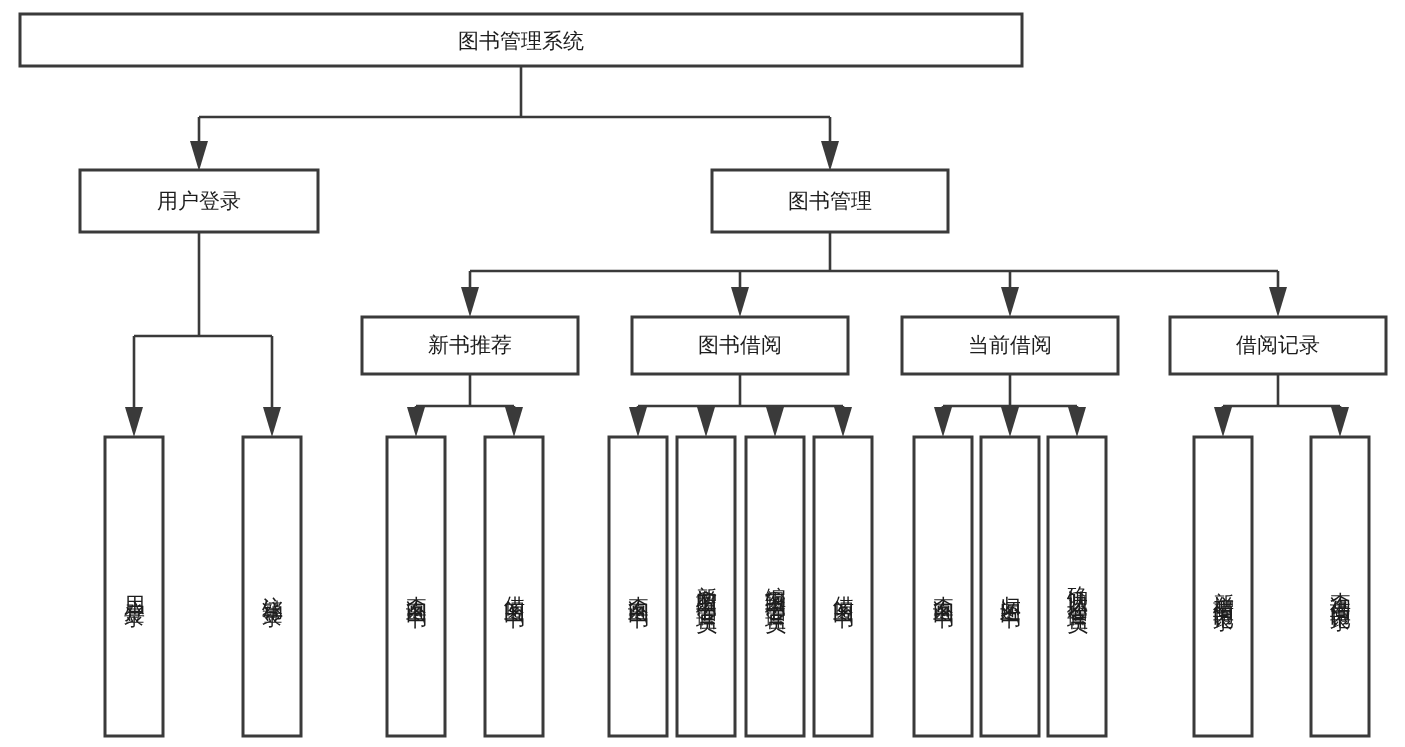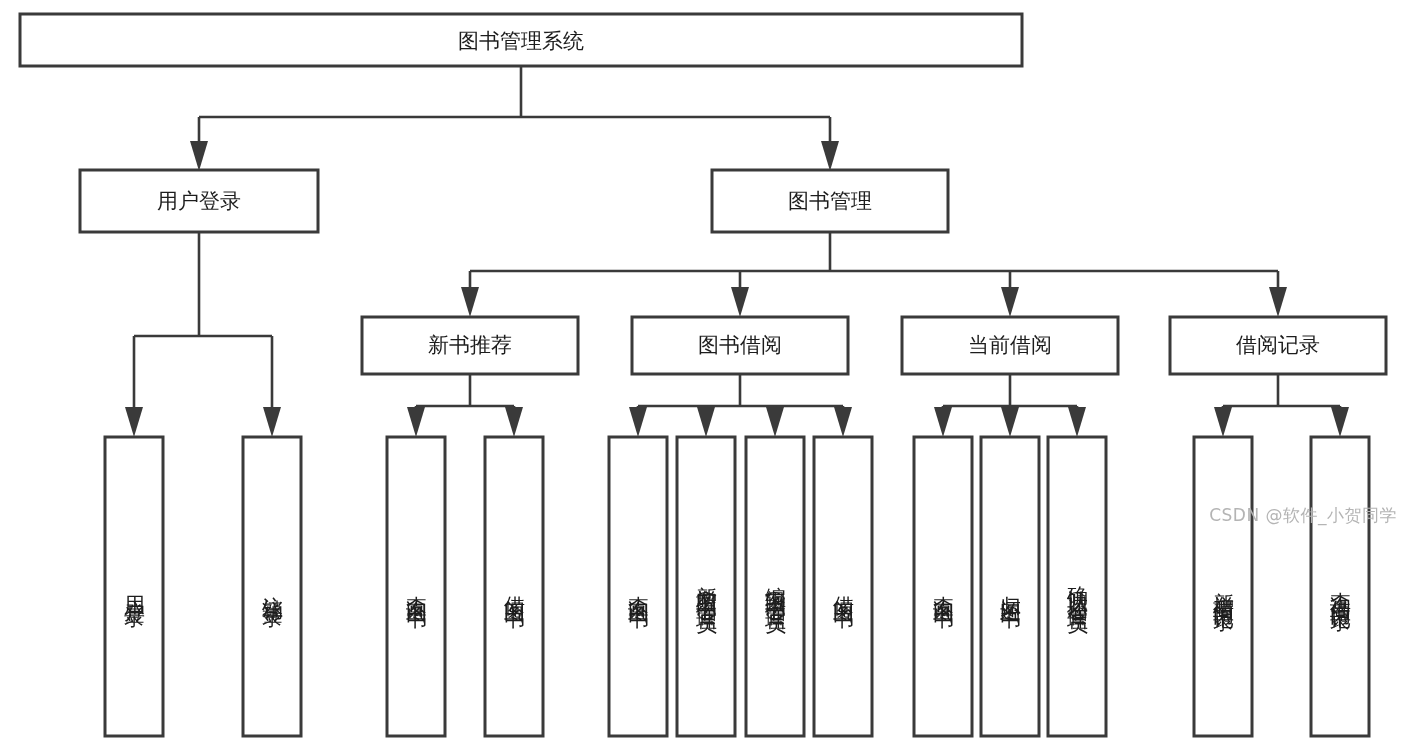--- a/index.html
+++ b/index.html
@@ -259,14 +259,13 @@
     <span class="leaf-label-v">确认归还（管理员）</span>
   </div>
 
   <div class="leaf-label-wrap" style="left:1194px; top:437px; width:58px; height:299px;">
     <span class="leaf-label-v">新增借阅记录</span>
   </div>
   <div class="leaf-label-wrap" style="left:1311px; top:437px; width:58px; height:299px;">
     <span class="leaf-label-v">查询借阅记录</span>
   </div>
 
-  <div class="watermark">CSDN @软件_小贺同学</div>
 </div>
 
 </body></html>

